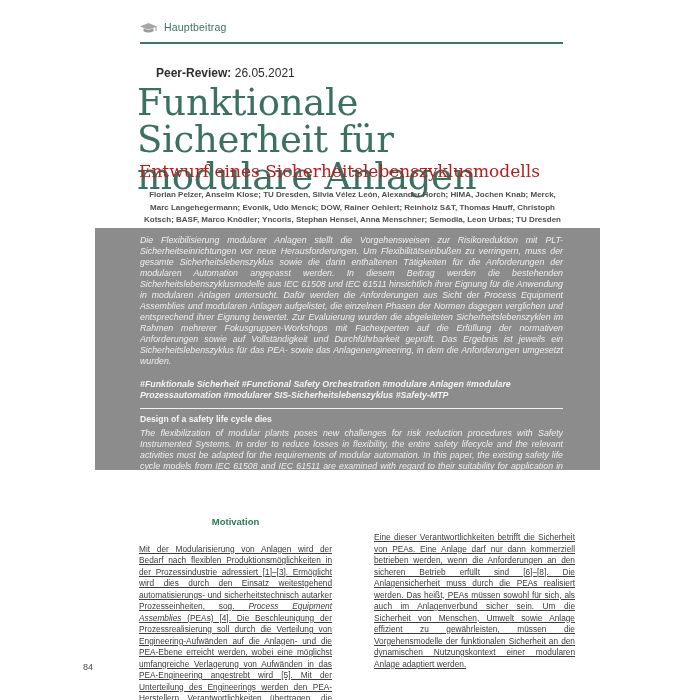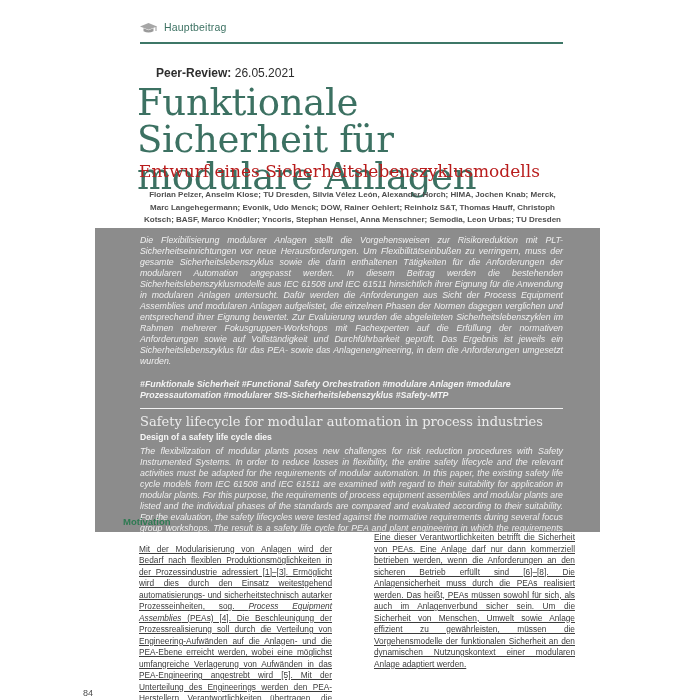--- a/index.html
+++ b/index.html
@@ -33,21 +33,21 @@
     position:absolute;left:139px;top:161px;width:430px;
     font-family:"DejaVu Serif",serif;font-weight:normal;
     font-size:17px;color:#b91c1c;letter-spacing:0;
   }
   .authors{
     position:absolute;left:140px;top:189px;width:425px;
     font-size:8px;line-height:12.6px;font-weight:600;color:#4f4f4f;text-align:center;
   }
   
   .absbox{
-    position:absolute;left:95px;top:228px;width:505px;height:304px;
+    position:absolute;left:95px;top:228px;width:505px;height:242px;
     background:var(--box-gray);color:#f2f2f2;
     padding:7px 37px 8px 45px;overflow:hidden;
   }
   .absbox .abs{
     font-size:8.8px;line-height:11px;font-style:italic;text-align:justify;color:#f0f0f0;
   }
   .absbox .tags{
     margin-top:12px;font-size:8.8px;line-height:11px;font-style:italic;font-weight:bold;color:#f4f4f4;text-align:left;
   }
   .absbox .sep{position:relative;height:1px;background:#f2f2f2;border:0;margin:7px 0 5px 0;}
@@ -55,24 +55,24 @@
     font-family:"DejaVu Serif",serif;font-weight:normal;
     font-size:13px;line-height:16px;color:#ececec;letter-spacing:0;
   }
   .absbox .ensub{
     font-size:8.6px;font-weight:bold;color:#f6f6f6;margin:2px 0 4px 0;
   }
   
   .col{position:absolute;top:516px;font-size:8.3px;line-height:11.5px;text-align:justify;color:var(--body-ink);}
   .col-left{left:123px;width:225px;}
   .col-right{left:358px;width:233px;}
-  .col h5{font-size:9.5px;font-weight:bold;color:var(--heading-green);margin-bottom:3px;text-align:left;}
+  .col h5{font-size:9.5px;font-weight:bold;color:var(--heading-green);margin-bottom:3px;text-align:center;}
   .col p{margin:16px;text-decoration:underline;}
   .col .it{font-style:italic;}
-  .pageno{position:absolute;left:83px;top:688px;font-size:9px;color:#4a4a4a;}
+  .pageno{position:absolute;left:83px;top:662px;font-size:9px;color:#4a4a4a;}
 </style>
 </head>
 <body>
 
 <div class="page">
 
   <div class="hdr">
     <span class="cap">
       <svg width="17" height="12" viewBox="0 0 17 12">
         <polygon points="8.5,0 17,3.4 8.5,6.8 0,3.4" fill="#a6a6a6"></polygon>
@@ -90,21 +90,20 @@
   </div>
 
   <h1 class="title">Funktionale Sicherheit für modulare Anlagen</h1>
   <h2 class="subtitle">Entwurf eines Sicherheitslebenszyklusmodells</h2>
   <p class="authors">Florian Pelzer, Anselm Klose; TU Dresden, Silvia Vélez León, Alexander Horch; HIMA, Jochen Knab; Merck, Marc Langehegermann; Evonik, Udo Menck; DOW, Rainer Oehlert; Reinholz S&amp;T, Thomas Hauff, Christoph Kotsch; BASF, Marco Knödler; Yncoris, Stephan Hensel, Anna Menschner; Semodia, Leon Urbas; TU Dresden</p>
 
   <section class="absbox">
     <p class="abs">Die Flexibilisierung modularer Anlagen stellt die Vorgehensweisen zur Risikoreduktion mit PLT-Sicherheitseinrichtungen vor neue Herausforderungen. Um Flexibilitätseinbußen zu verringern, muss der gesamte Sicherheitslebenszyklus sowie die darin enthaltenen Tätigkeiten für die Anforderungen der modularen Automation angepasst werden. In diesem Beitrag werden die bestehenden Sicherheitslebenszyklusmodelle aus IEC 61508 und IEC 61511 hinsichtlich ihrer Eignung für die Anwendung in modularen Anlagen untersucht. Dafür werden die Anforderungen aus Sicht der Process Equipment Assemblies und modularen Anlagen aufgelistet, die einzelnen Phasen der Normen dagegen verglichen und entsprechend ihrer Eignung bewertet. Zur Evaluierung wurden die abgeleiteten Sicherheitslebenszyklen im Rahmen mehrerer Fokusgruppen-Workshops mit Fachexperten auf die Erfüllung der normativen Anforderungen sowie auf Vollständigkeit und Durchführbarkeit geprüft. Das Ergebnis ist jeweils ein Sicherheitslebenszyklus für das PEA- sowie das Anlagenengineering, in dem die Anforderungen umgesetzt wurden.</p>
     <p class="tags">#Funktionale Sicherheit #Functional Safety Orchestration #modulare Anlagen #modulare Prozessautomation #modularer SIS-Sicherheitslebenszyklus #Safety-MTP</p>
     <hr class="sep">
-    <h3 class="entitle">Safety lifecycle for modular automation in process industries</h3>
     <h4 class="ensub">Design of a safety life cycle dies</h4>
     <p class="abs">The flexibilization of modular plants poses new challenges for risk reduction procedures with Safety Instrumented Systems. In order to reduce losses in flexibility, the entire safety lifecycle and the relevant activities must be adapted for the requirements of modular automation. In this paper, the existing safety life cycle models from IEC 61508 and IEC 61511 are examined with regard to their suitability for application in modular plants. For this purpose, the requirements of process equipment assemblies and modular plants are listed and the individual phases of the standards are compared and evaluated according to their suitability. For the evaluation, the safety lifecycles were tested against the normative requirements during several focus group workshops. The result is a safety life cycle for PEA and plant engineering in which the requirements were implemented.</p>
 
   </section>
 
   <div class="col col-left">
     <h5>Motivation</h5>
     <p><span>Mit der Modularisierung von Anlagen wird der Bedarf nach flexiblen Produktionsmöglichkeiten in der Prozessindustrie adressiert [1]–[3]. Ermöglicht wird dies durch den Einsatz weitestgehend automatisierungs- und sicherheitstechnisch autarker Prozesseinheiten, sog. </span><span class="it">Process Equipment Assemblies</span><span> (PEAs) [4]. Die Beschleunigung der Prozessrealisierung soll durch die Verteilung von Engineering-Aufwänden auf die Anlagen- und die PEA-Ebene erreicht werden, wobei eine möglichst umfangreiche Verlagerung von Aufwänden in das PEA-Engineering angestrebt wird [5]. Mit der Unterteilung des Engineerings werden den PEA-Herstellern Verantwortlichkeiten übertragen, die bisher den Anlagenbetreibern überlassen wurden.</span></p>
   </div>
 

